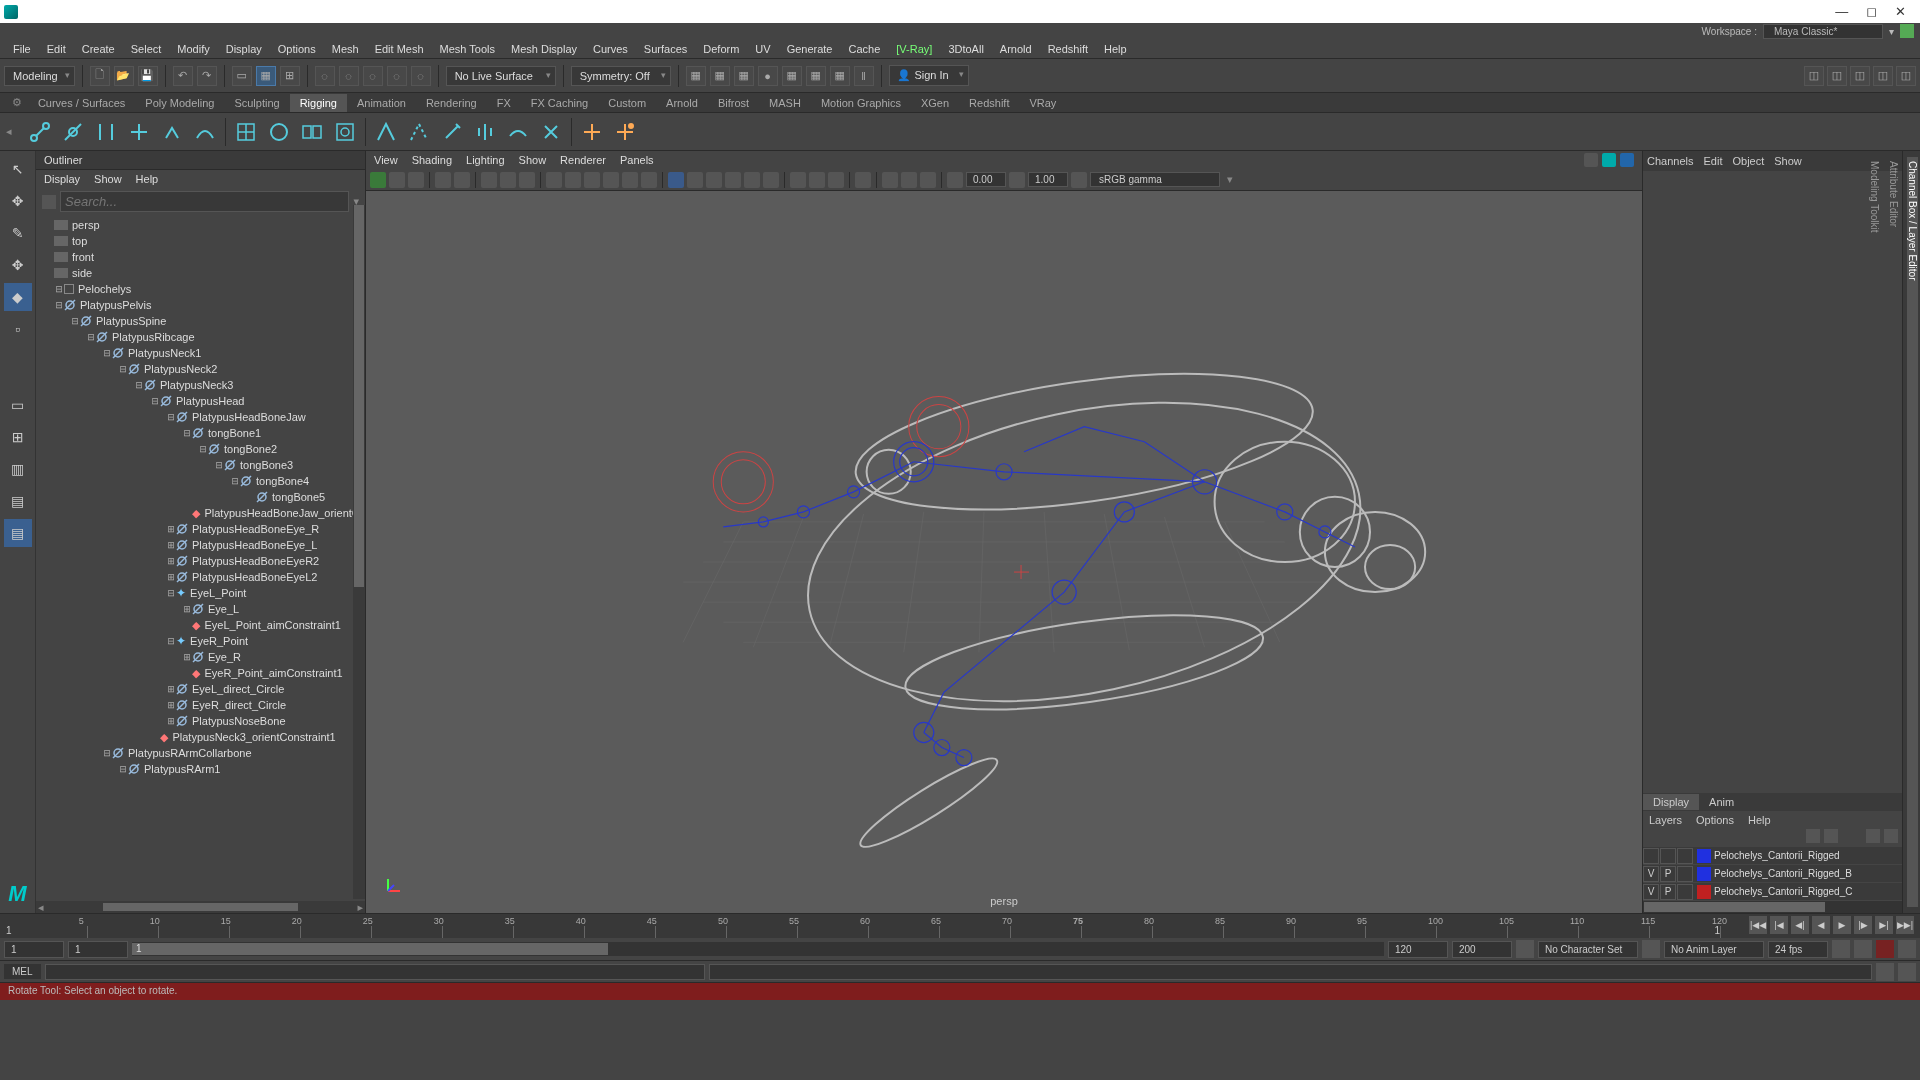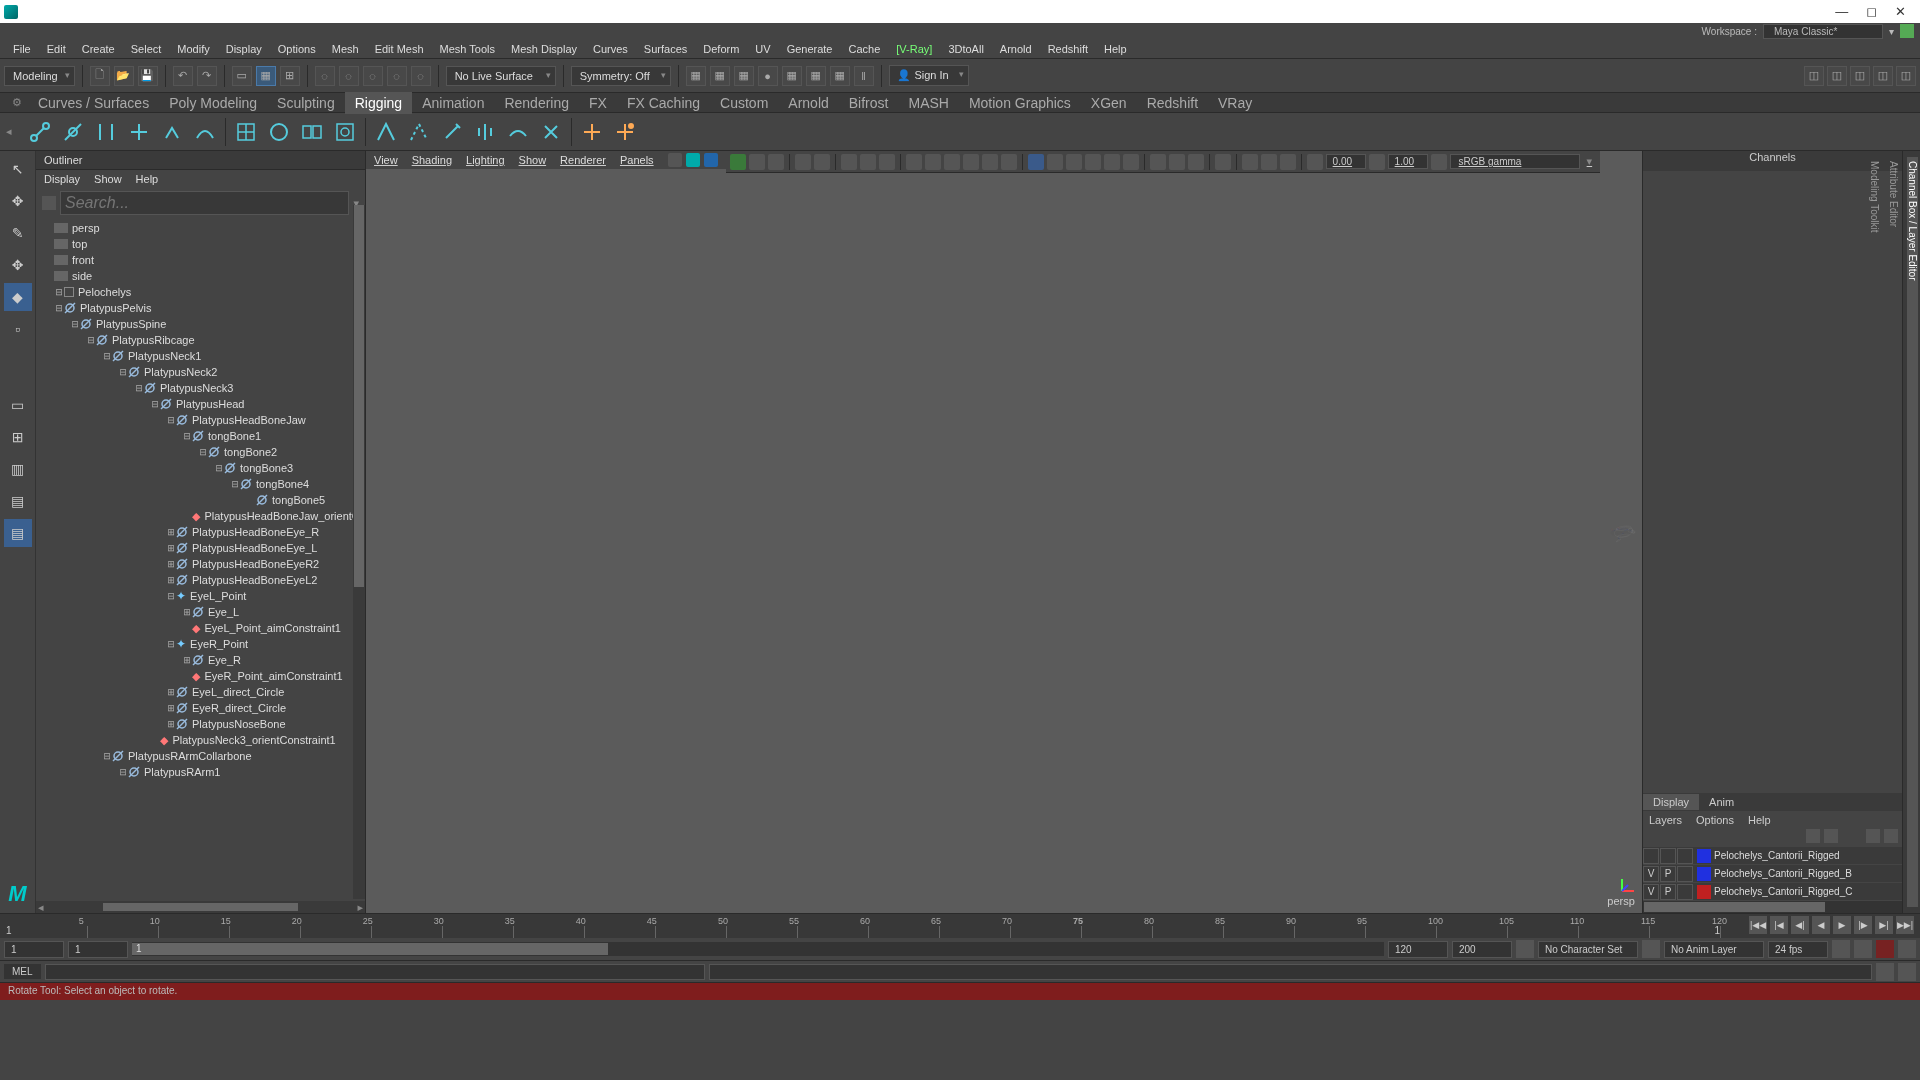--- a/index.html
+++ b/index.html
@@ -14,21 +14,21 @@
 .menubar span { padding: 2px 7px; color: #ddd; font-size: 11px; }
 .menubar .vray { color: #7f7; }
 .toolbar { background: #444; border-bottom: 1px solid #2a2a2a; height: 34px; display: flex; align-items: center; padding: 0 4px; gap: 4px; }
 .toolbar .dd { background: #383838; border: 1px solid #555; padding: 3px 16px 3px 8px; color: #ddd; font-size: 11px; position: relative; }
 .toolbar .dd::after { content: "▾"; position: absolute; right: 4px; top: 3px; font-size: 9px; color: #888; }
 .toolbar .sep { width: 1px; height: 22px; background: #2a2a2a; margin: 0 3px; }
 .toolbar .ico { width: 20px; height: 20px; background: #484848; border: 1px solid #555; display: flex; align-items: center; justify-content: center; font-size: 11px; color: #aaa; }
 .toolbar .ico.blue { background: #3a5a7a; border-color: #4a7aaa; }
 .toolbar .right-icons { margin-left: auto; display: flex; gap: 3px; }
 .shelf-tabs { background: #3a3a3a; height: 20px; display: flex; align-items: center; padding: 0 6px; border-bottom: 1px solid #2a2a2a; }
-.shelf-tabs .tab { padding: 3px 10px; color: #aaa; font-size: 14px; }
+.shelf-tabs .tab { padding: 3px 10px; color: #aaa; font-size: 11px; }
 .shelf-tabs .tab.active { background: #555; color: #fff; }
 .shelf-tabs .gear { padding: 3px 6px; color: #888; }
 .shelf { background: #444; height: 38px; display: flex; align-items: center; padding: 0 6px; gap: 3px; border-bottom: 1px solid #2a2a2a; }
 .shelf .gear { width: 16px; color: #888; }
 .shelf .sico { width: 30px; height: 30px; display: flex; align-items: center; justify-content: center; }
 .shelf .sico.cyan svg { stroke: #5cd; }
 .shelf .sico.orange svg { stroke: #fa5; }
 .shelf .vsep { width: 1px; height: 28px; background: #2a2a2a; margin: 0 2px; }
 .main { display: flex; height: 762px; background: #444; }
 
@@ -36,55 +36,55 @@
 .toolstrip .t { width: 28px; height: 28px; display: flex; align-items: center; justify-content: center; color: #ccc; font-size: 14px; }
 .toolstrip .t.on { background: #3a6090; }
 .toolstrip .spacer { flex: 0 0 40px; }
 .toolstrip .logoM { margin-top: auto; margin-bottom: 6px; color: #0cc; font-size: 22px; font-weight: bold; font-style: italic; }
 
 .outliner { width: 330px; background: #444; border-right: 1px solid #2a2a2a; display: flex; flex-direction: column; position: relative; }
 .outliner .hdr { background: #3a3a3a; padding: 3px 8px; color: #ddd; font-size: 11px; border-bottom: 1px solid #2a2a2a; }
 .outliner .menu { background: #444; padding: 3px 8px; display: flex; gap: 14px; font-size: 11px; color: #ddd; }
 .outliner .search { display: flex; align-items: center; padding: 3px 6px; gap: 4px; }
 .outliner .search .si { width: 14px; height: 14px; background: #555; }
-.outliner .search input { flex: 1; background: #383838; border: 1px solid #555; color: #ccc; padding: 2px 4px; font-size: 16px; font-style: italic; }
+.outliner .search input { flex: 1; background: #383838; border: 1px solid #555; color: #ccc; padding: 2px 4px; font-size: 13px; font-style: italic; }
 .outliner .tree { flex: 1; overflow: hidden; padding: 2px 0; font-size: 11px; color: #ddd; position: relative; }
 .outliner .tree .row { display: flex; align-items: center; height: 16px; white-space: nowrap; }
 .outliner .tree .tg { width: 10px; text-align: center; color: #aaa; font-size: 9px; }
 .outliner .tree .cam { width: 14px; height: 10px; background: #666; margin-right: 4px; }
 .outliner .tree .joint { width: 12px; height: 12px; margin-right: 4px; }
 .outliner .tree .joint svg { display: block; }
 .outliner .tree .loc { color: #7cf; margin-right: 4px; font-size: 12px; line-height: 1; }
 .outliner .tree .con { color: #f77; margin-right: 4px; font-size: 11px; }
 .outliner .tree .trans { width: 10px; height: 10px; border: 1px solid #888; margin-right: 4px; }
 .outliner .vscrl { position: absolute; right: 0; top: 54px; bottom: 14px; width: 12px; background: #3a3a3a; }
 .outliner .vscrl .thumb { position: absolute; left: 1px; right: 1px; top: 0; height: 55%; background: #666; }
 .outliner .hscrl { height: 12px; background: #3a3a3a; display: flex; align-items: center; justify-content: space-between; padding: 0 2px; }
 .outliner .hscrl .thumb { height: 8px; width: 60%; background: #666; margin: 0 4px; }
 
-.viewport-wrap { flex: 1; display: flex; flex-direction: row; background: #5b5b5b; text-decoration: underline; }
+.viewport-wrap { flex: 1; display: flex; flex-direction: column; background: #5b5b5b; }
 .vp-menu { background: #444; height: 18px; display: flex; align-items: center; padding: 0 8px; gap: 14px; font-size: 11px; color: #ddd; }
 .vp-menu .right { margin-left: auto; display: flex; gap: 4px; }
 .vp-menu .right .d { width: 14px; height: 14px; background: #555; border-radius: 2px; }
 .vp-menu .right .d.cy { background: #0aa; }
 .vp-menu .right .d.bl { background: #26a; }
 .vp-tbar { background: #444; height: 22px; display: flex; align-items: center; padding: 0 4px; gap: 3px; border-bottom: 1px solid #2a2a2a; }
 .vp-tbar .i { width: 16px; height: 16px; background: #555; border-radius: 2px; }
 .vp-tbar .i.grn { background: #3a7a3a; }
 .vp-tbar .i.blu { background: #3a5a8a; }
 .vp-tbar .num { background: #333; border: 1px solid #555; padding: 1px 6px; font-size: 10px; min-width: 40px; }
 .vp-tbar .dd2 { background: #333; border: 1px solid #555; padding: 1px 8px; font-size: 10px; min-width: 130px; }
 .vp-tbar .vs { width: 1px; height: 16px; background: #2a2a2a; margin: 0 2px; }
 .viewport { flex: 1; background: #5b5b5b; position: relative; overflow: hidden; }
 .viewport .persp-lbl { position: absolute; bottom: 6px; left: 50%; transform: translateX(-50%); color: #ccc; font-size: 11px; }
 .viewport .axis { position: absolute; left: 18px; bottom: 18px; width: 20px; height: 20px; }
 .viewport canvas, .viewport svg.scene { position: absolute; inset: 0; width: 100%; height: 100%; }
 
 .channelbox { width: 260px; background: #444; border-left: 1px solid #2a2a2a; display: flex; flex-direction: column; }
-.channelbox .tabs { background: #3a3a3a; height: 20px; display: flex; align-items: center; padding: 0 4px; gap: 10px; font-size: 11px; flex-direction: column; }
+.channelbox .tabs { background: #3a3a3a; height: 20px; display: flex; align-items: center; padding: 0 4px; gap: 10px; font-size: 11px; }
 .channelbox .empty { flex: 1; background: #444; }
 .channelbox .lay-hdr { background: #3a3a3a; height: 18px; display: flex; align-items: center; }
 .channelbox .lay-hdr .lt { padding: 2px 10px; font-size: 11px; }
 .channelbox .lay-hdr .lt.on { background: #555; }
 .channelbox .lay-menu { height: 18px; display: flex; align-items: center; padding: 0 6px; gap: 14px; font-size: 11px; }
 .channelbox .lay-icons { height: 18px; display: flex; justify-content: flex-end; padding: 0 4px; gap: 4px; }
 .channelbox .lay-icons .li { width: 14px; height: 14px; background: #555; }
 .channelbox .layers { background: #3a3a3a; flex: 0 0 auto; }
 .channelbox .lrow { display: flex; align-items: center; height: 18px; border-bottom: 1px solid #444; }
 .channelbox .lrow .c { width: 16px; height: 16px; border: 1px solid #555; margin-right: 1px; text-align: center; font-size: 10px; line-height: 14px; color: #ccc; }

